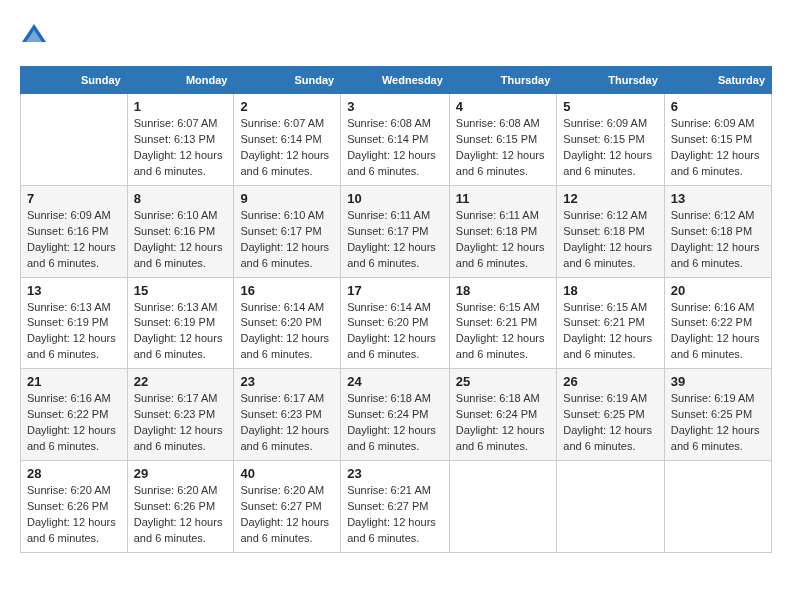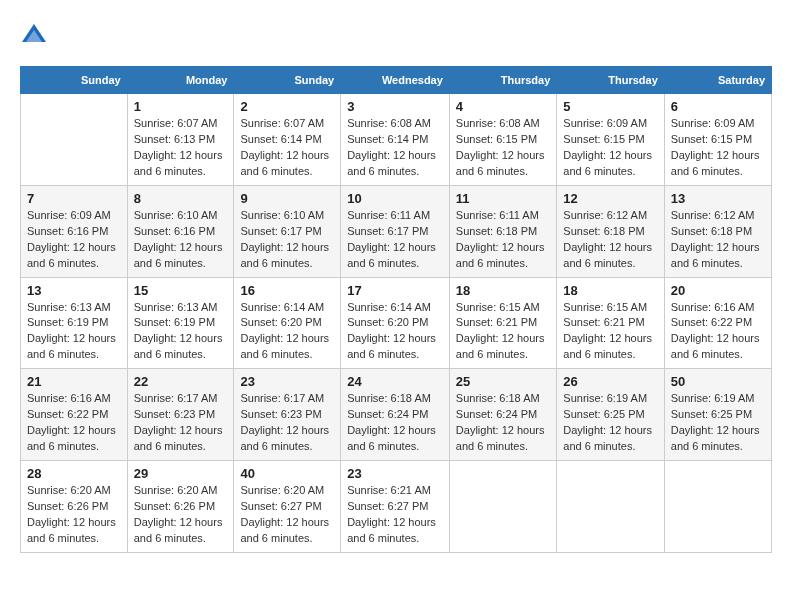--- a/index.html
+++ b/index.html
@@ -228,21 +228,21 @@
         </td>
         <td>
           <span class="day-number">25</span>
           <div class="day-info">Sunrise: 6:18 AM<br>Sunset: 6:24 PM<br>Daylight: 12 hours<br>and 6 minutes.</div>
         </td>
         <td>
           <span class="day-number">26</span>
           <div class="day-info">Sunrise: 6:19 AM<br>Sunset: 6:25 PM<br>Daylight: 12 hours<br>and 6 minutes.</div>
         </td>
         <td>
-          <span class="day-number">50</span>
+          <span class="day-number">39</span>
           <div class="day-info">Sunrise: 6:19 AM<br>Sunset: 6:25 PM<br>Daylight: 12 hours<br>and 6 minutes.</div>
         </td>
       </tr>
       <tr>
         <td>
           <span class="day-number">28</span>
           <div class="day-info">Sunrise: 6:20 AM<br>Sunset: 6:26 PM<br>Daylight: 12 hours<br>and 6 minutes.</div>
         </td>
         <td>
           <span class="day-number">29</span>

